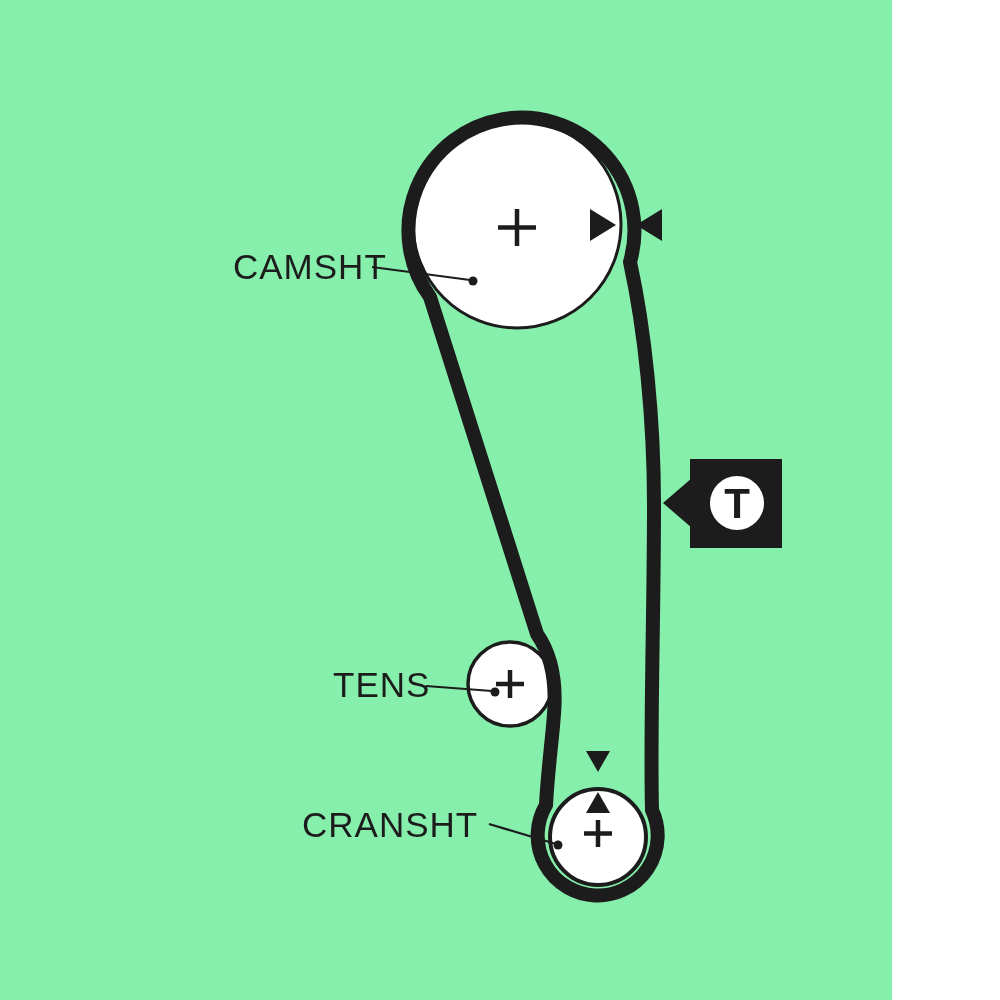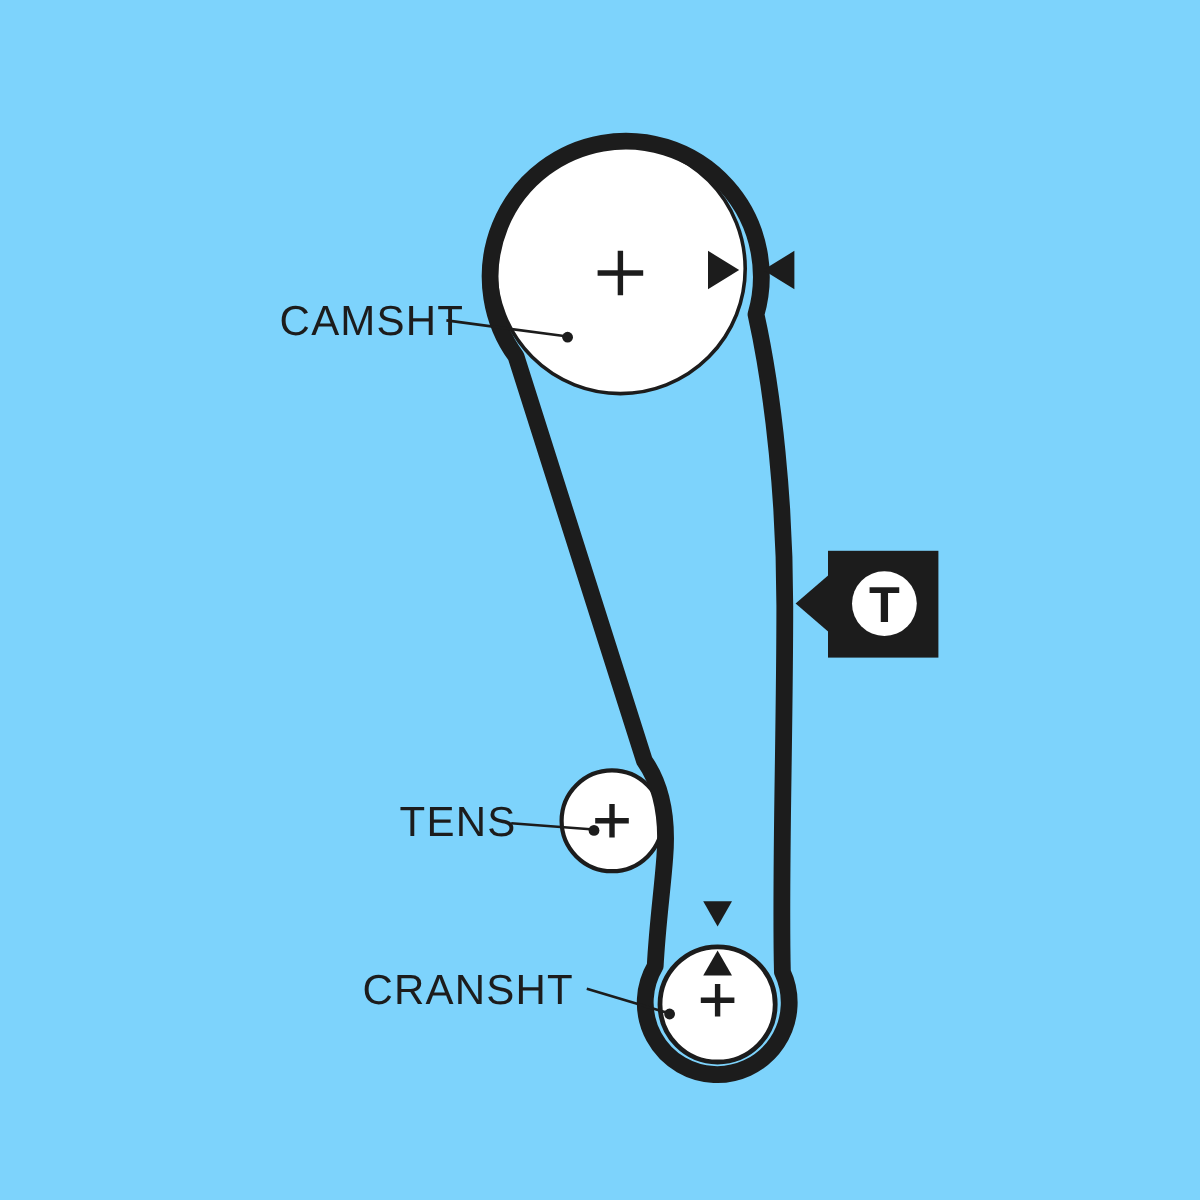--- a/index.html
+++ b/index.html
@@ -1,20 +1,20 @@
 <!DOCTYPE html>
 <html><head>
 <meta charset="utf-8">
 <style>
   html, body { margin: 0; padding: 0; background: #ffffff; }
   .canvas {
     position: relative;
-    width: 1000px;
+    width: 892px;
     height: 1000px;
-    background: #7dd3fc;
+    background: #86efac;
     overflow: hidden;
   }
   svg { display: block; }
   .lbl {
     font-family: "Liberation Sans", sans-serif;
     font-size: 35px;
     letter-spacing: 1px;
     fill: #1c1c1c;
   }
   .badge-letter {

